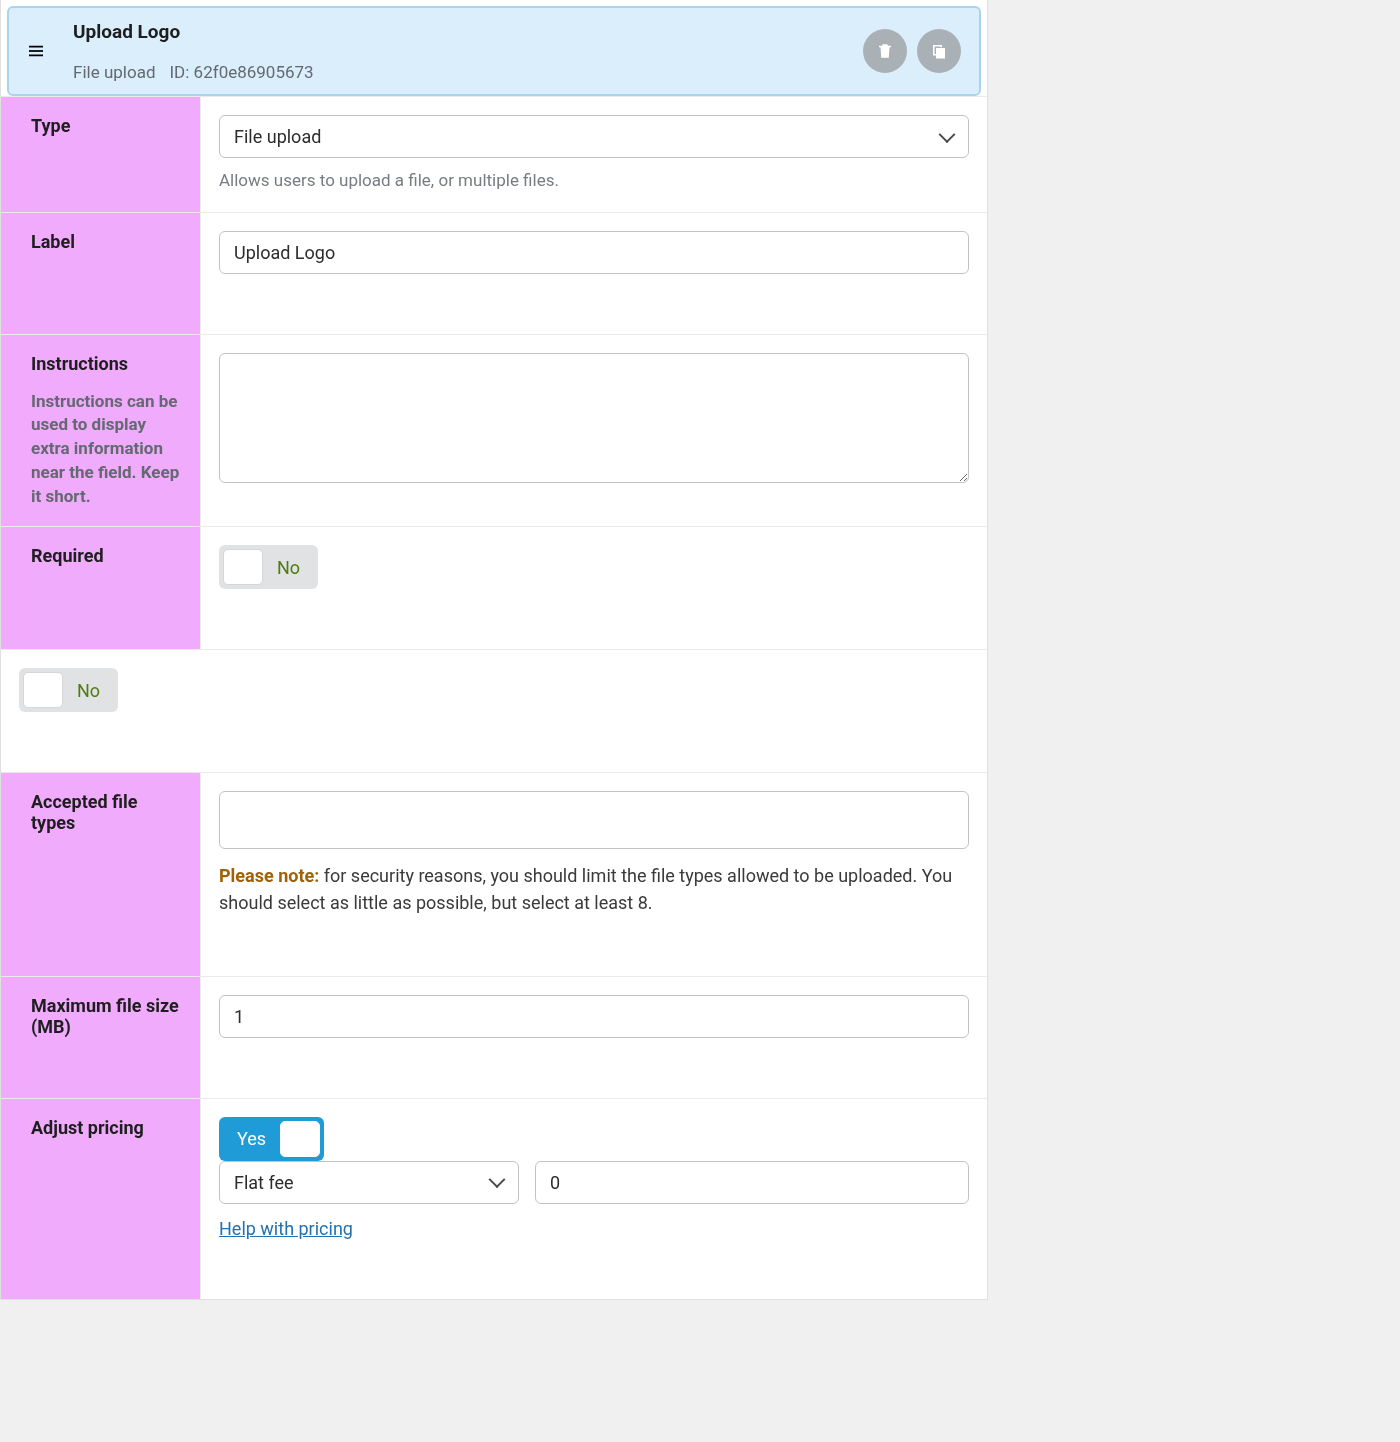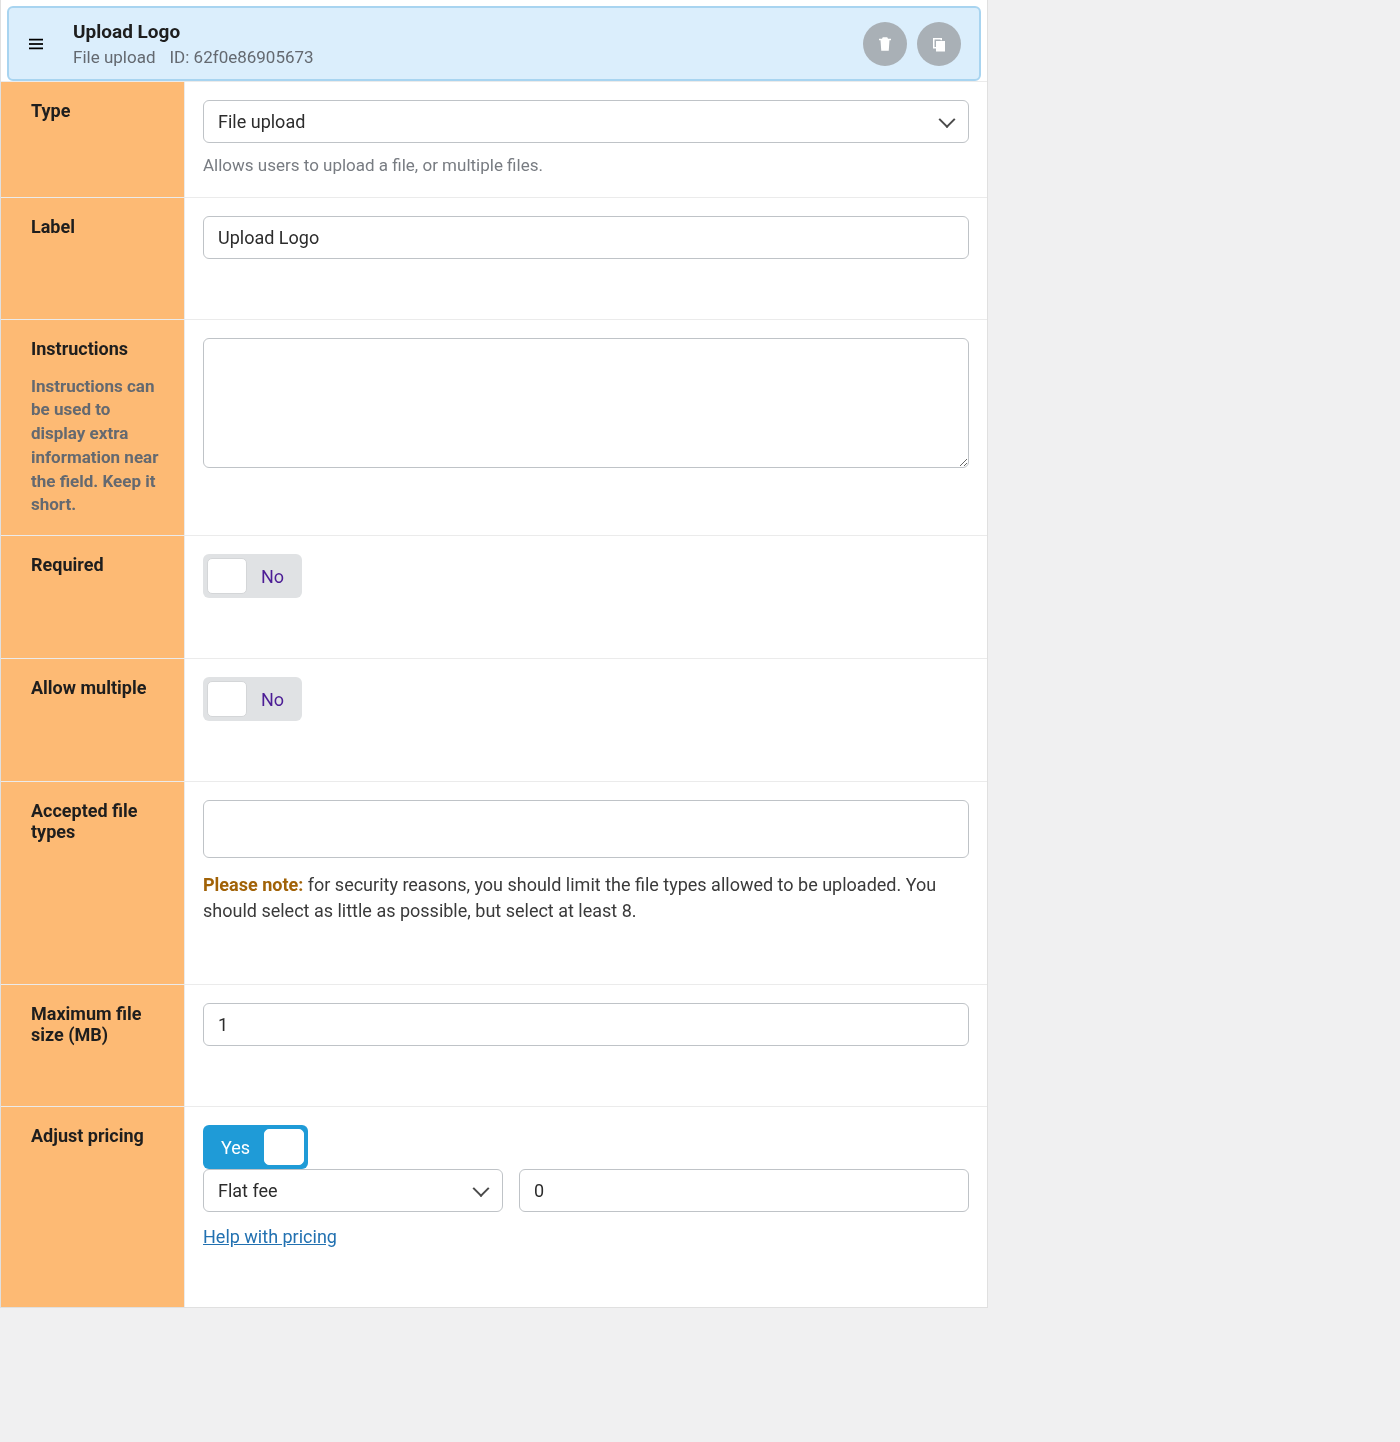--- a/index.html
+++ b/index.html
@@ -49,21 +49,21 @@
     line-height: 1;
   }
   .drag-handle svg { display:block; }
   .header-info { flex: 1; }
   .header-title {
     font-weight: 700;
     font-size: 19px;
     color: #1e1e1e;
   }
   .header-sub {
-    margin-top: 4px;
+    margin-top: 19px;
     color: #646970;
     font-size: 17px;
   }
   .header-sub .sep { display:inline-block; width:14px; }
   .header-actions { display: flex; gap: 10px; }
   .icon-btn {
     width: 44px; height: 44px;
     border-radius: 50%;
     background: #a9b0b6;
     display: flex; align-items: center; justify-content: center;
@@ -72,23 +72,23 @@
   }
   .icon-btn svg { fill: #fff; }
 
   
   .row {
     display: flex;
     border-top: 1px solid #ebebeb;
   }
   .row:first-of-type { border-top: none; }
   .row-label {
-    width: 184px;
+    width: 200px;
     flex-shrink: 0;
-    background: #fdba74;
+    background: #f0abfc;
     padding: 18px 16px 18px 30px;
     font-weight: 700;
     font-size: 18px;
     border-right: 1px solid #ebebeb;
   }
   .row-label .help {
     font-weight: 700;
     color: #646970;
     font-size: 17px;
     margin-top: 16px;
@@ -146,21 +146,21 @@
     height: 44px;
   }
   .toggle .knob {
     width: 40px; height: 36px;
     background: #fff;
     border-radius: 5px;
     border: 1px solid #d4d6d8;
   }
   .toggle .lab {
     padding: 0 14px;
-    color: #4c1d95;
+    color: #4d7c0f;
     font-size: 18px;
   }
   .toggle-on {
     background: #1f9bd7;
   }
   .toggle-on .lab { color: #fff; order: 0; }
   .toggle-on .knob { order: 1; border-color: #fff; }
 
   .pricing-row {
     display: flex;
@@ -264,21 +264,20 @@
       <div class="row-label">Required</div>
       <div class="row-content">
         <div class="toggle">
           <span class="knob"></span>
           <span class="lab">No</span>
         </div>
       </div>
     </div>
 
     <div class="row">
-      <div class="row-label">Allow multiple</div>
       <div class="row-content">
         <div class="toggle">
           <span class="knob"></span>
           <span class="lab">No</span>
         </div>
       </div>
     </div>
 
     <div class="row">
       <div class="row-label">Accepted file types</div>

